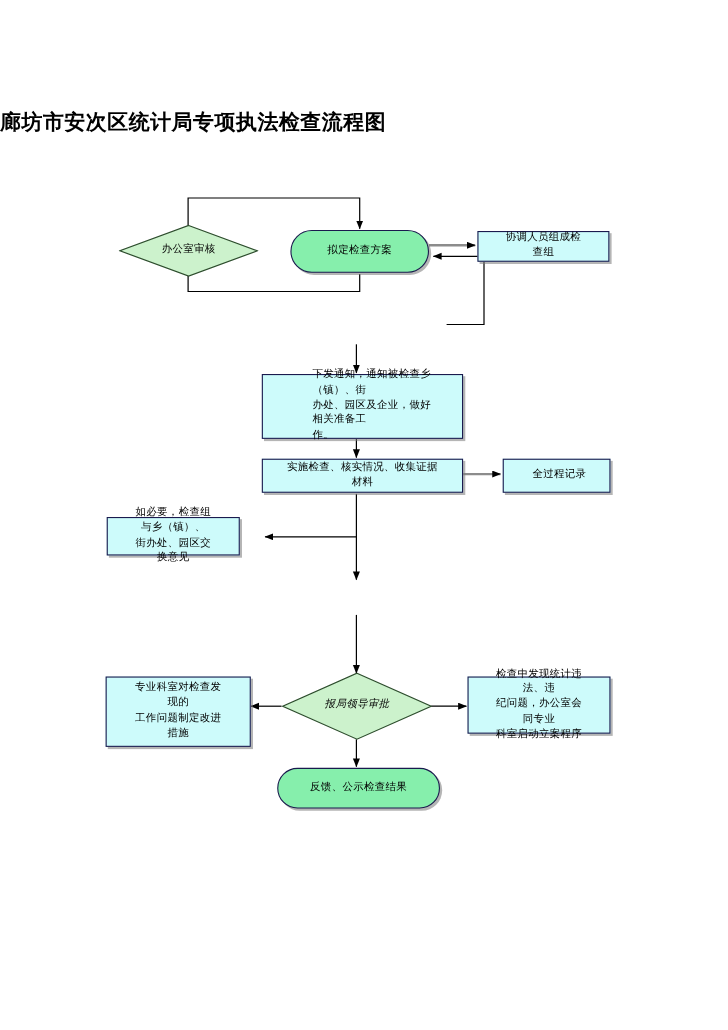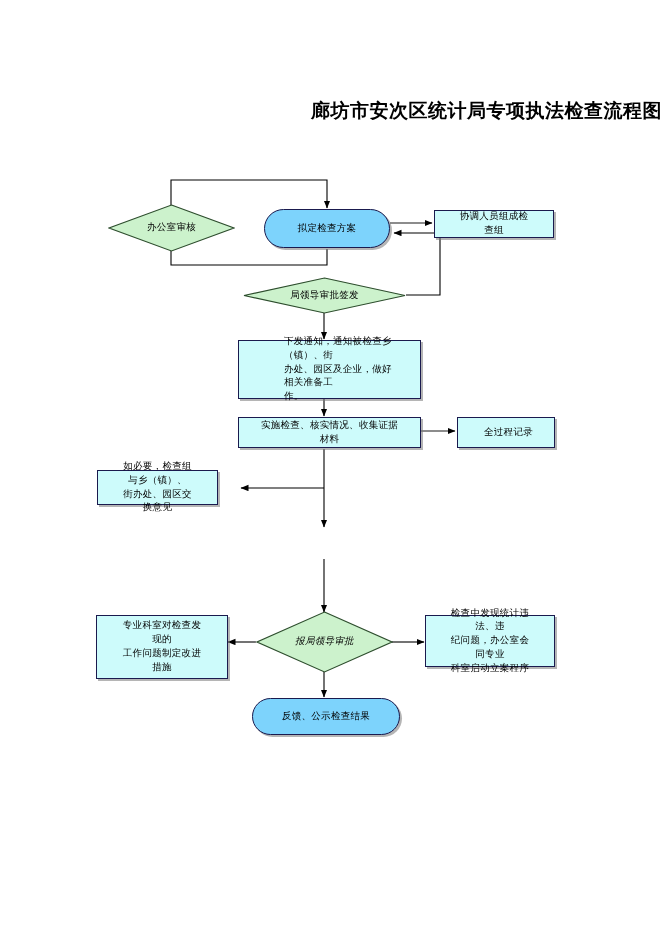--- a/index.html
+++ b/index.html
@@ -22,21 +22,21 @@
     width: 662px;
     height: 936px;
   }
 
   
   .doc-title {
     position: absolute;
     left: 0;
     top: 98px;
     width: 662px;
-    text-align: right;
+    text-align: left;
     font-family: "Liberation Serif", "DejaVu Serif", serif;
     font-size: 19px;
     font-weight: bold;
     letter-spacing: 0.5px;
     color: #000000;
     white-space: nowrap;
   }
 
   
   .connectors {
@@ -68,21 +68,21 @@
     box-shadow: 2px 2px 0 rgba(120,120,120,0.55);
   }
   .box .txt {
     padding: 2px 21px;
     width: 100%;
     box-sizing: border-box;
   }
 
   
   .terminator {
-    background: #7dd3fc;
+    background: #86efac;
     border: 1px solid #1a1a4e;
     border-radius: 22px;
     box-shadow: 2px 2px 0 rgba(120,120,120,0.55);
   }
 
   
   .diamond-wrap {
     position: absolute;
   }
   .diamond-wrap svg {
@@ -164,26 +164,20 @@
   </div>
 
   <div class="node terminator" style="left:264px; top:209px; width:126px; height:39px;">
     <span class="txt">拟定检查方案</span>
   </div>
 
   <div class="node box" style="left:434px; top:210px; width:120px; height:28px;">
     <span class="txt">协调人员组成检查组</span>
   </div>
 
-  <div class="diamond-wrap" style="left:243px; top:277px; width:163px; height:37px;">
-    <svg width="163" height="37" viewBox="0 0 163 37">
-      <polygon points="81.5,1 162,18.5 81.5,36 1,18.5" fill="#ccf2cc" stroke="#2d4d2d" stroke-width="1.1"></polygon>
-    </svg>
-    <div class="diamond-label">局领导审批签发</div>
-  </div>
 
   <div class="node box" style="left:238px; top:340px; width:183px; height:59px;">
     <span class="txt txt-left"><span>下发通知，通知被检查乡（镇）、街</span><br><span>办处、园区及企业，做好相关准备工</span><br><span>作。</span></span>
   </div>
 
   <div class="node box" style="left:238px; top:417px; width:183px; height:31px;">
     <span class="txt">实施检查、核实情况、收集证据材料</span>
   </div>
 
   <div class="node box" style="left:457px; top:417px; width:98px; height:31px;text-align:right;">

